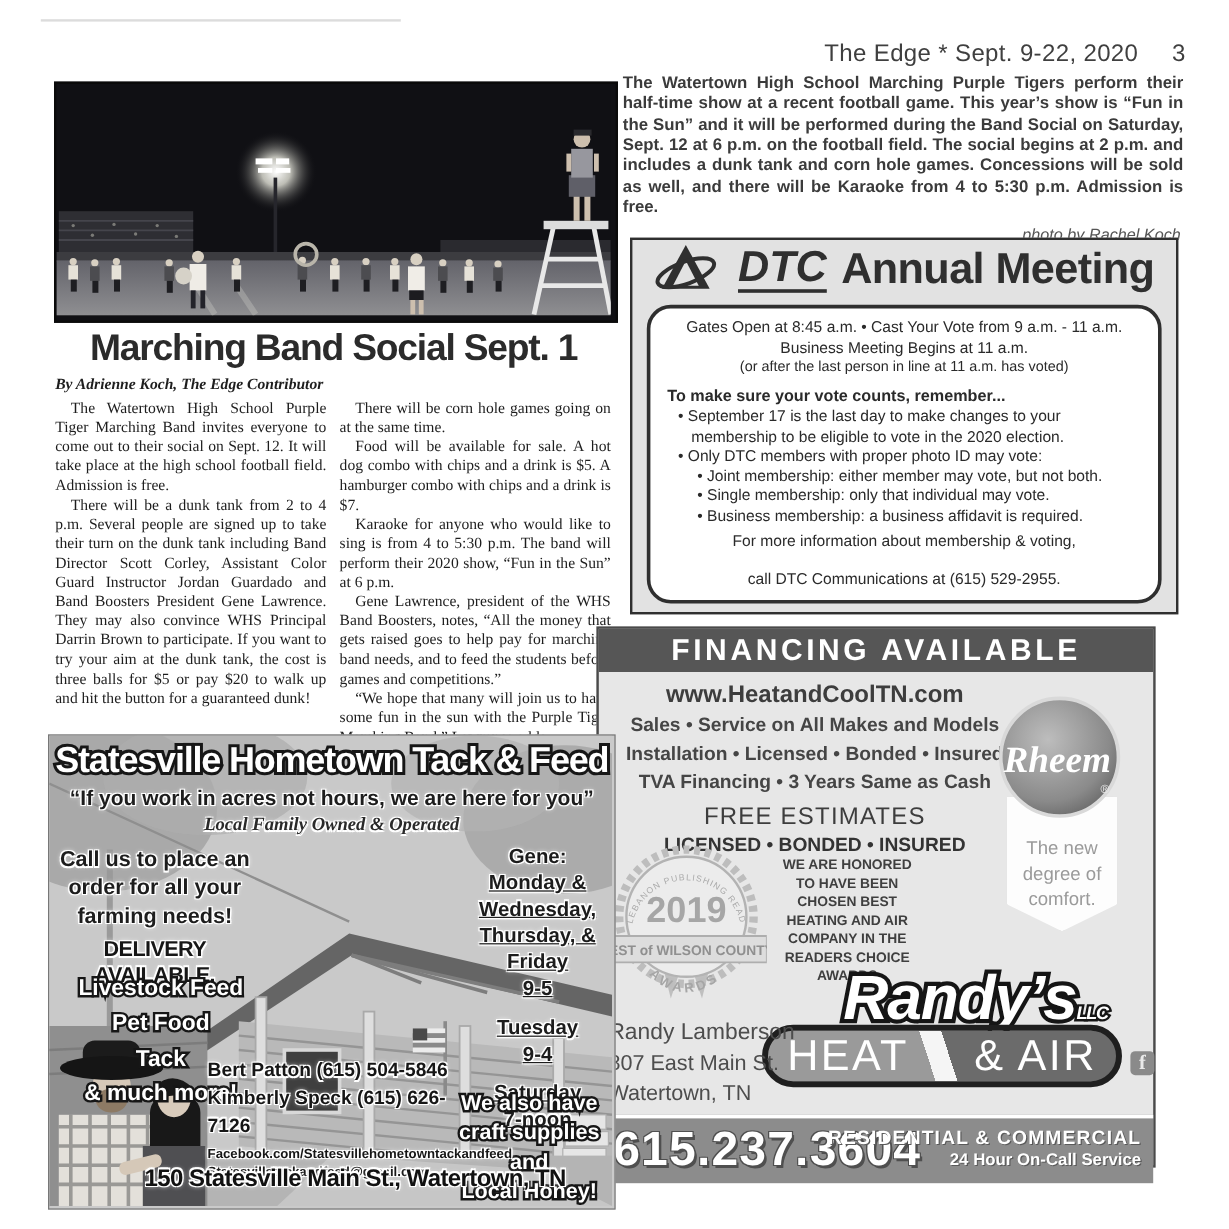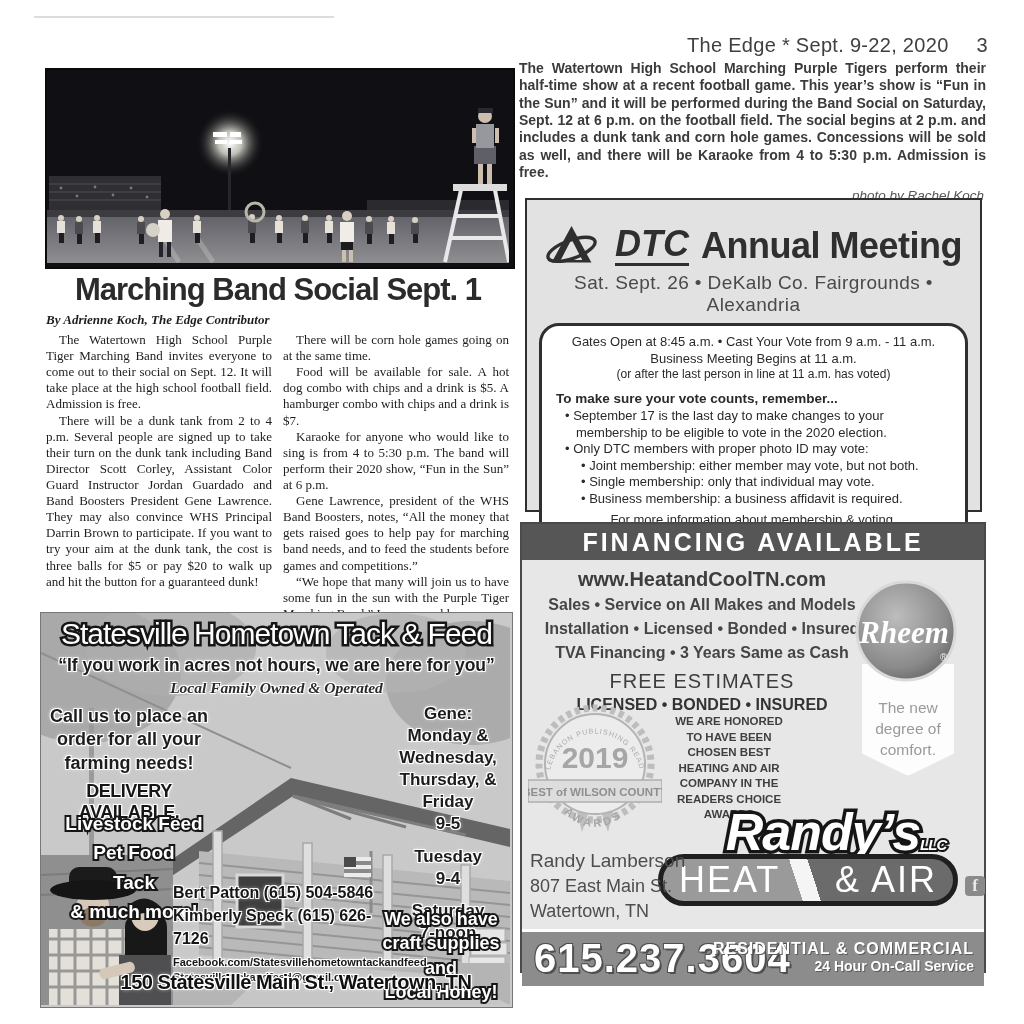--- a/index.html
+++ b/index.html
@@ -23,35 +23,35 @@
   .headline{top:272px;left:45px;width:466px;text-align:center;font-size:31px;font-weight:bold;
             letter-spacing:-1px;color:#2b2b2b;white-space:nowrap;}
   .article{top:312px;left:46px;width:464px;font-family:"Liberation Serif",serif;}
   .byline{font-size:13px;font-weight:bold;font-style:italic;margin:0 0 4px 0;color:#1e1e1e;}
   .cols{display:flex;gap:11px;}
   .col{width:226px;font-size:13px;line-height:1.24;text-align:justify;color:#1d1d1d;}
   .col p{margin:0;text-indent:13px;}
 
   
   .dtc-ad{top:198px;left:525px;width:457px;height:314px;background:#e2e2e2;border:2px solid #2f2f2f;box-sizing:border-box;}
-  .dtc-header{display:flex;align-items:center;justify-content:center;gap:12px;padding-top:23px;}
+  .dtc-header{display:flex;align-items:center;justify-content:center;gap:12px;padding-top:1px;}
   .dtc-word{font-size:36px;font-weight:bold;font-style:italic;color:#2f2f2f;border-bottom:3px solid #2f2f2f;line-height:1;padding-bottom:1px;}
   .dtc-title{font-size:36px;font-weight:800;color:#2f2f2f;letter-spacing:-.5px;}
   .dtc-sub{text-align:center;font-size:19px;color:#4a4a4a;margin-top:3px;letter-spacing:.4px;}
   .dtc-box{margin:7px 12px 0 12px;background:#fff;border:3px solid #2f2f2f;border-radius:20px;
            padding:8px 14px;font-size:13px;line-height:1.28;color:#2a2a2a;}
   .dtc-center{text-align:center;margin:0;}
   .dtc-small{font-size:12px;}
   .dtc-remember{font-weight:bold;font-size:13.5px;margin:7px 0 1px 0;}
   .dtc-bullet{margin:0;padding-left:20px;text-indent:-11px;}
   .dtc-subbullet{margin:0 0 0 18px;padding-left:18px;text-indent:-11px;}
   .dtc-footer{text-align:center;margin:4px 0 0 0;}
 
   
-  .randys-ad{top:522px;left:520px;width:466px;height:451px;background:#e7e7e7;border:2px solid #4a4a4a;box-sizing:border-box;}
+  .randys-ad{top:522px;left:497px;width:466px;height:451px;background:#e7e7e7;border:2px solid #4a4a4a;box-sizing:border-box;}
   .fin-banner{height:36px;background:#565656;color:#fff;font-size:25px;font-weight:bold;letter-spacing:3px;
               text-align:center;line-height:36px;}
   .rd-website{position:absolute;top:44px;left:0;width:360px;text-align:center;font-size:20px;font-weight:bold;color:#3d3d3d;}
   .rd-line{position:absolute;left:0;width:360px;text-align:center;font-size:16px;font-weight:bold;color:#454545;}
   .rd-free{position:absolute;top:146px;left:0;width:360px;text-align:center;font-size:20px;color:#3d3d3d;letter-spacing:1px;}
   .rd-lbi{position:absolute;top:172px;left:0;width:360px;text-align:center;font-size:16px;font-weight:bold;color:#333;}
   .rd-honored{position:absolute;top:190px;left:146px;width:122px;text-align:center;font-size:11.5px;font-weight:bold;
               color:#3f3f3f;line-height:1.35;}
   .badge{position:absolute;top:172px;left:6px;}
   .rheem-wrap{position:absolute;top:55px;left:332px;width:104px;}
@@ -76,31 +76,31 @@
              text-shadow:2px 2px 0 #4f4f4f,-1px -1px 0 #4f4f4f,1px -1px 0 #4f4f4f,-1px 1px 0 #4f4f4f;}
   .phone-right{position:absolute;right:10px;top:8px;text-align:right;color:#fff;}
   .phone-right .res{font-size:16px;font-weight:bold;letter-spacing:1px;text-shadow:1px 1px 0 #5a5a5a;}
   .phone-right .oncall{font-size:14px;font-weight:bold;text-shadow:1px 1px 0 #5a5a5a;}
 
   
   .sv-ad{top:612px;left:40px;width:471px;height:394px;border:1px solid #777;background:#cacaca;overflow:hidden;}
   .sv-bg{position:absolute;top:0;left:0;}
   .halo{text-shadow:-1px -1px 0 #fff,1px -1px 0 #fff,-1px 1px 0 #fff,1px 1px 0 #fff,0 0 4px #fff;}
   .outline-w{color:#fff;-webkit-text-stroke:4px #161616;paint-order:stroke fill;}
-  .sv-title{position:absolute;top:4px;left:0;width:100%;text-align:center;font-size:30px;font-weight:normal;
+  .sv-title{position:absolute;top:4px;left:0;width:100%;text-align:center;font-size:30px;font-weight:bold;
             letter-spacing:-1px;white-space:nowrap;color:#fff;-webkit-text-stroke:5px #161616;paint-order:stroke fill;}
   .sv-tagline{position:absolute;top:42px;left:0;width:100%;text-align:center;font-size:17.5px;font-weight:bold;color:#1d1d1d;}
   .sv-family{position:absolute;top:66px;left:0;width:100%;text-align:center;font-family:"Liberation Serif",serif;
              font-style:italic;font-weight:bold;font-size:15.5px;color:#2a2a2a;}
   .sv-call{position:absolute;top:92px;left:4px;width:168px;text-align:center;font-size:18px;font-weight:bold;color:#1d1d1d;line-height:1.3;}
   .sv-delivery{position:absolute;top:168px;left:0px;width:176px;text-align:center;font-size:18px;font-weight:bold;
                letter-spacing:-.5px;color:#161616;}
   .sv-items{position:absolute;top:196px;left:0px;width:186px;text-align:center;font-size:19px;font-weight:bold;line-height:1.55;}
   .sv-hours{position:absolute;top:90px;left:348px;width:118px;text-align:center;font-size:17px;font-weight:bold;color:#1c1c1c;line-height:1.3;}
-  .sv-hours .grp{margin-bottom:10px;}
+  .sv-hours .grp{margin-bottom:10px;text-decoration:underline;}
   .sv-also{position:absolute;top:294px;left:330px;width:140px;text-align:center;font-size:18px;font-weight:bold;line-height:1.35;}
   .sv-contacts{position:absolute;top:268px;left:132px;width:230px;font-size:16px;font-weight:bold;color:#161616;line-height:1.45;}
   .sv-social{font-size:11px;line-height:1.4;margin-top:4px;}
   .sv-address{position:absolute;top:358px;left:55px;width:400px;text-align:center;font-size:20px;font-weight:bold;
               letter-spacing:-.5px;color:#111;}
   .couple{position:absolute;left:0;top:242px;}
 </style>
 </head>
 <body>
 
@@ -265,21 +265,20 @@
   <div class="abs dtc-ad">
     <div class="dtc-header">
       <svg width="58" height="46" viewBox="0 0 70 52">
         <polygon points="32,2 56,46 8,46" fill="#2f2f2f"></polygon>
         <polygon points="32,18 45,43 19,43" fill="#e2e2e2"></polygon>
         <ellipse cx="32" cy="30" rx="30" ry="11" fill="none" stroke="#2f2f2f" stroke-width="4" transform="rotate(-20 32 30)"></ellipse>
       </svg>
       <span class="dtc-word">DTC</span>
       <span class="dtc-title">Annual Meeting</span>
     </div>
-    <div class="dtc-sub">Sat. Sept. 26 • DeKalb Co. Fairgrounds • Alexandria</div>
     <div class="dtc-box">
       <p class="dtc-center">Gates Open at 8:45 a.m. • Cast Your Vote from 9 a.m. - 11 a.m.</p>
       <p class="dtc-center">Business Meeting Begins at 11 a.m.</p>
       <p class="dtc-center dtc-small">(or after the last person in line at 11 a.m. has voted)</p>
       <p class="dtc-remember">To make sure your vote counts, remember...</p>
       <p class="dtc-bullet">• September 17 is the last day to make changes to your membership to be eligible to vote in the 2020 election.</p>
       <p class="dtc-bullet">• Only DTC members with proper photo ID may vote:</p>
       <p class="dtc-subbullet">• Joint membership: either member may vote, but not both.</p>
       <p class="dtc-subbullet">• Single membership: only that individual may vote.</p>
       <p class="dtc-subbullet">• Business membership: a business affidavit is required.</p>

